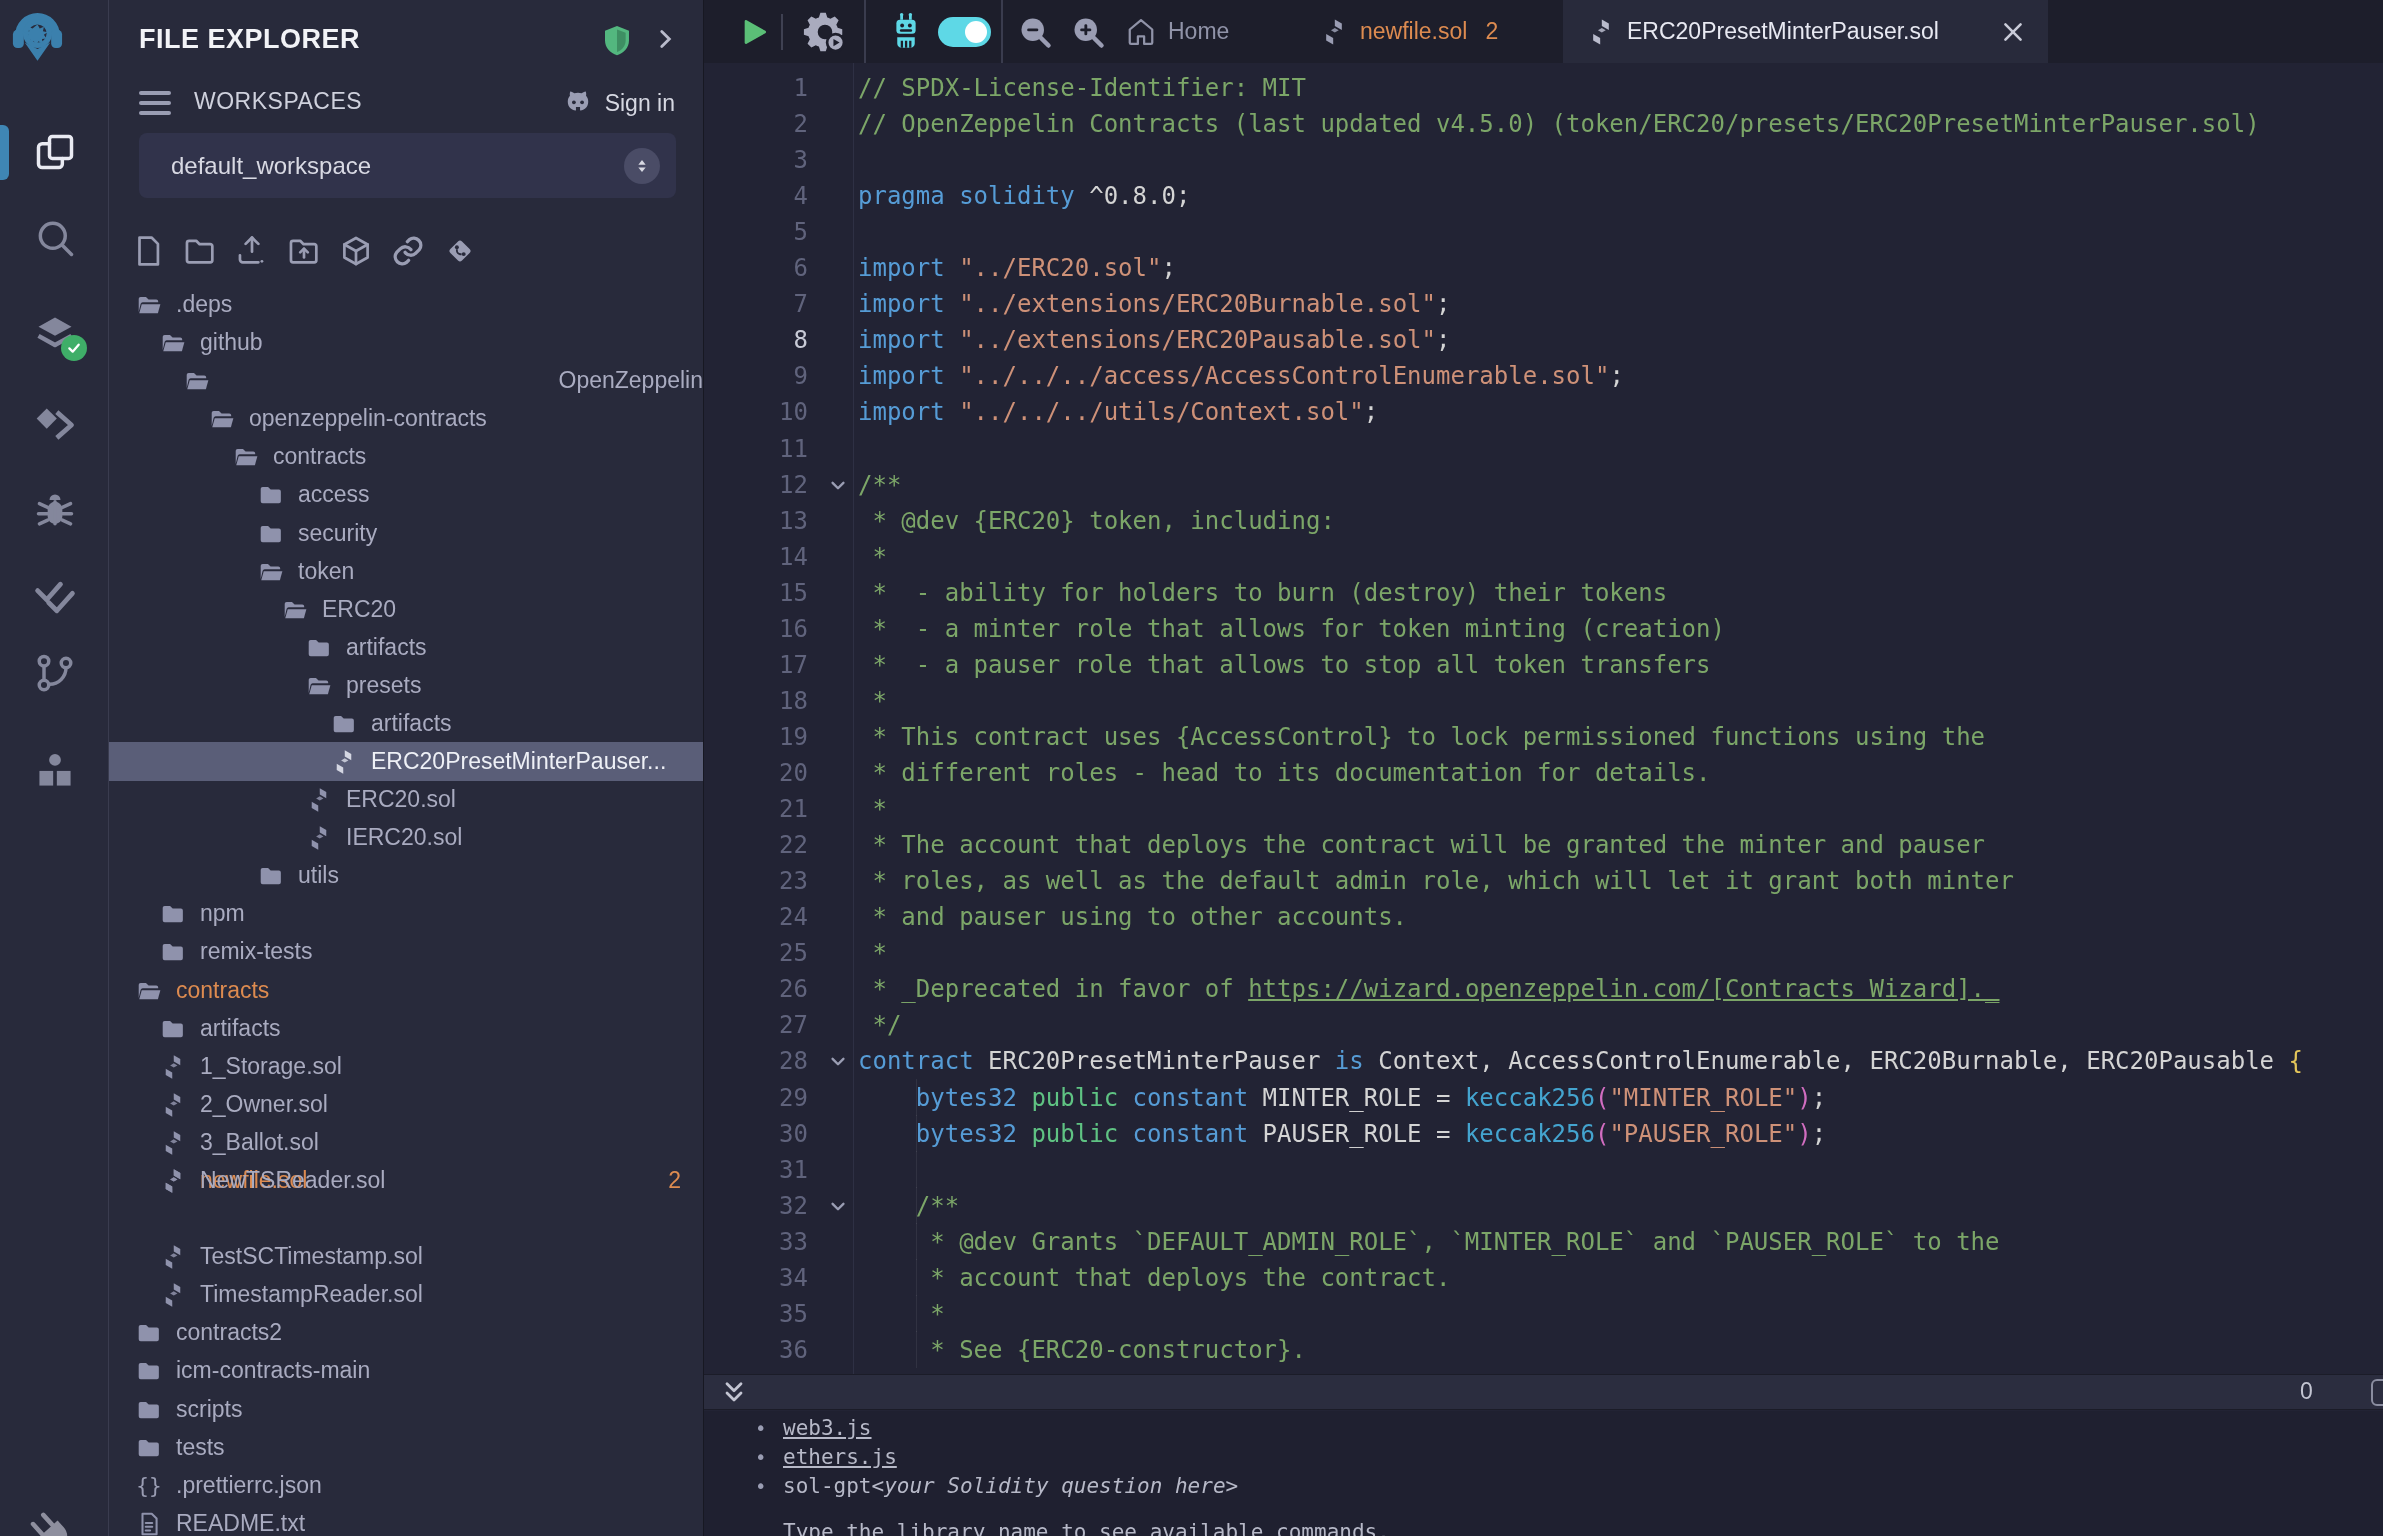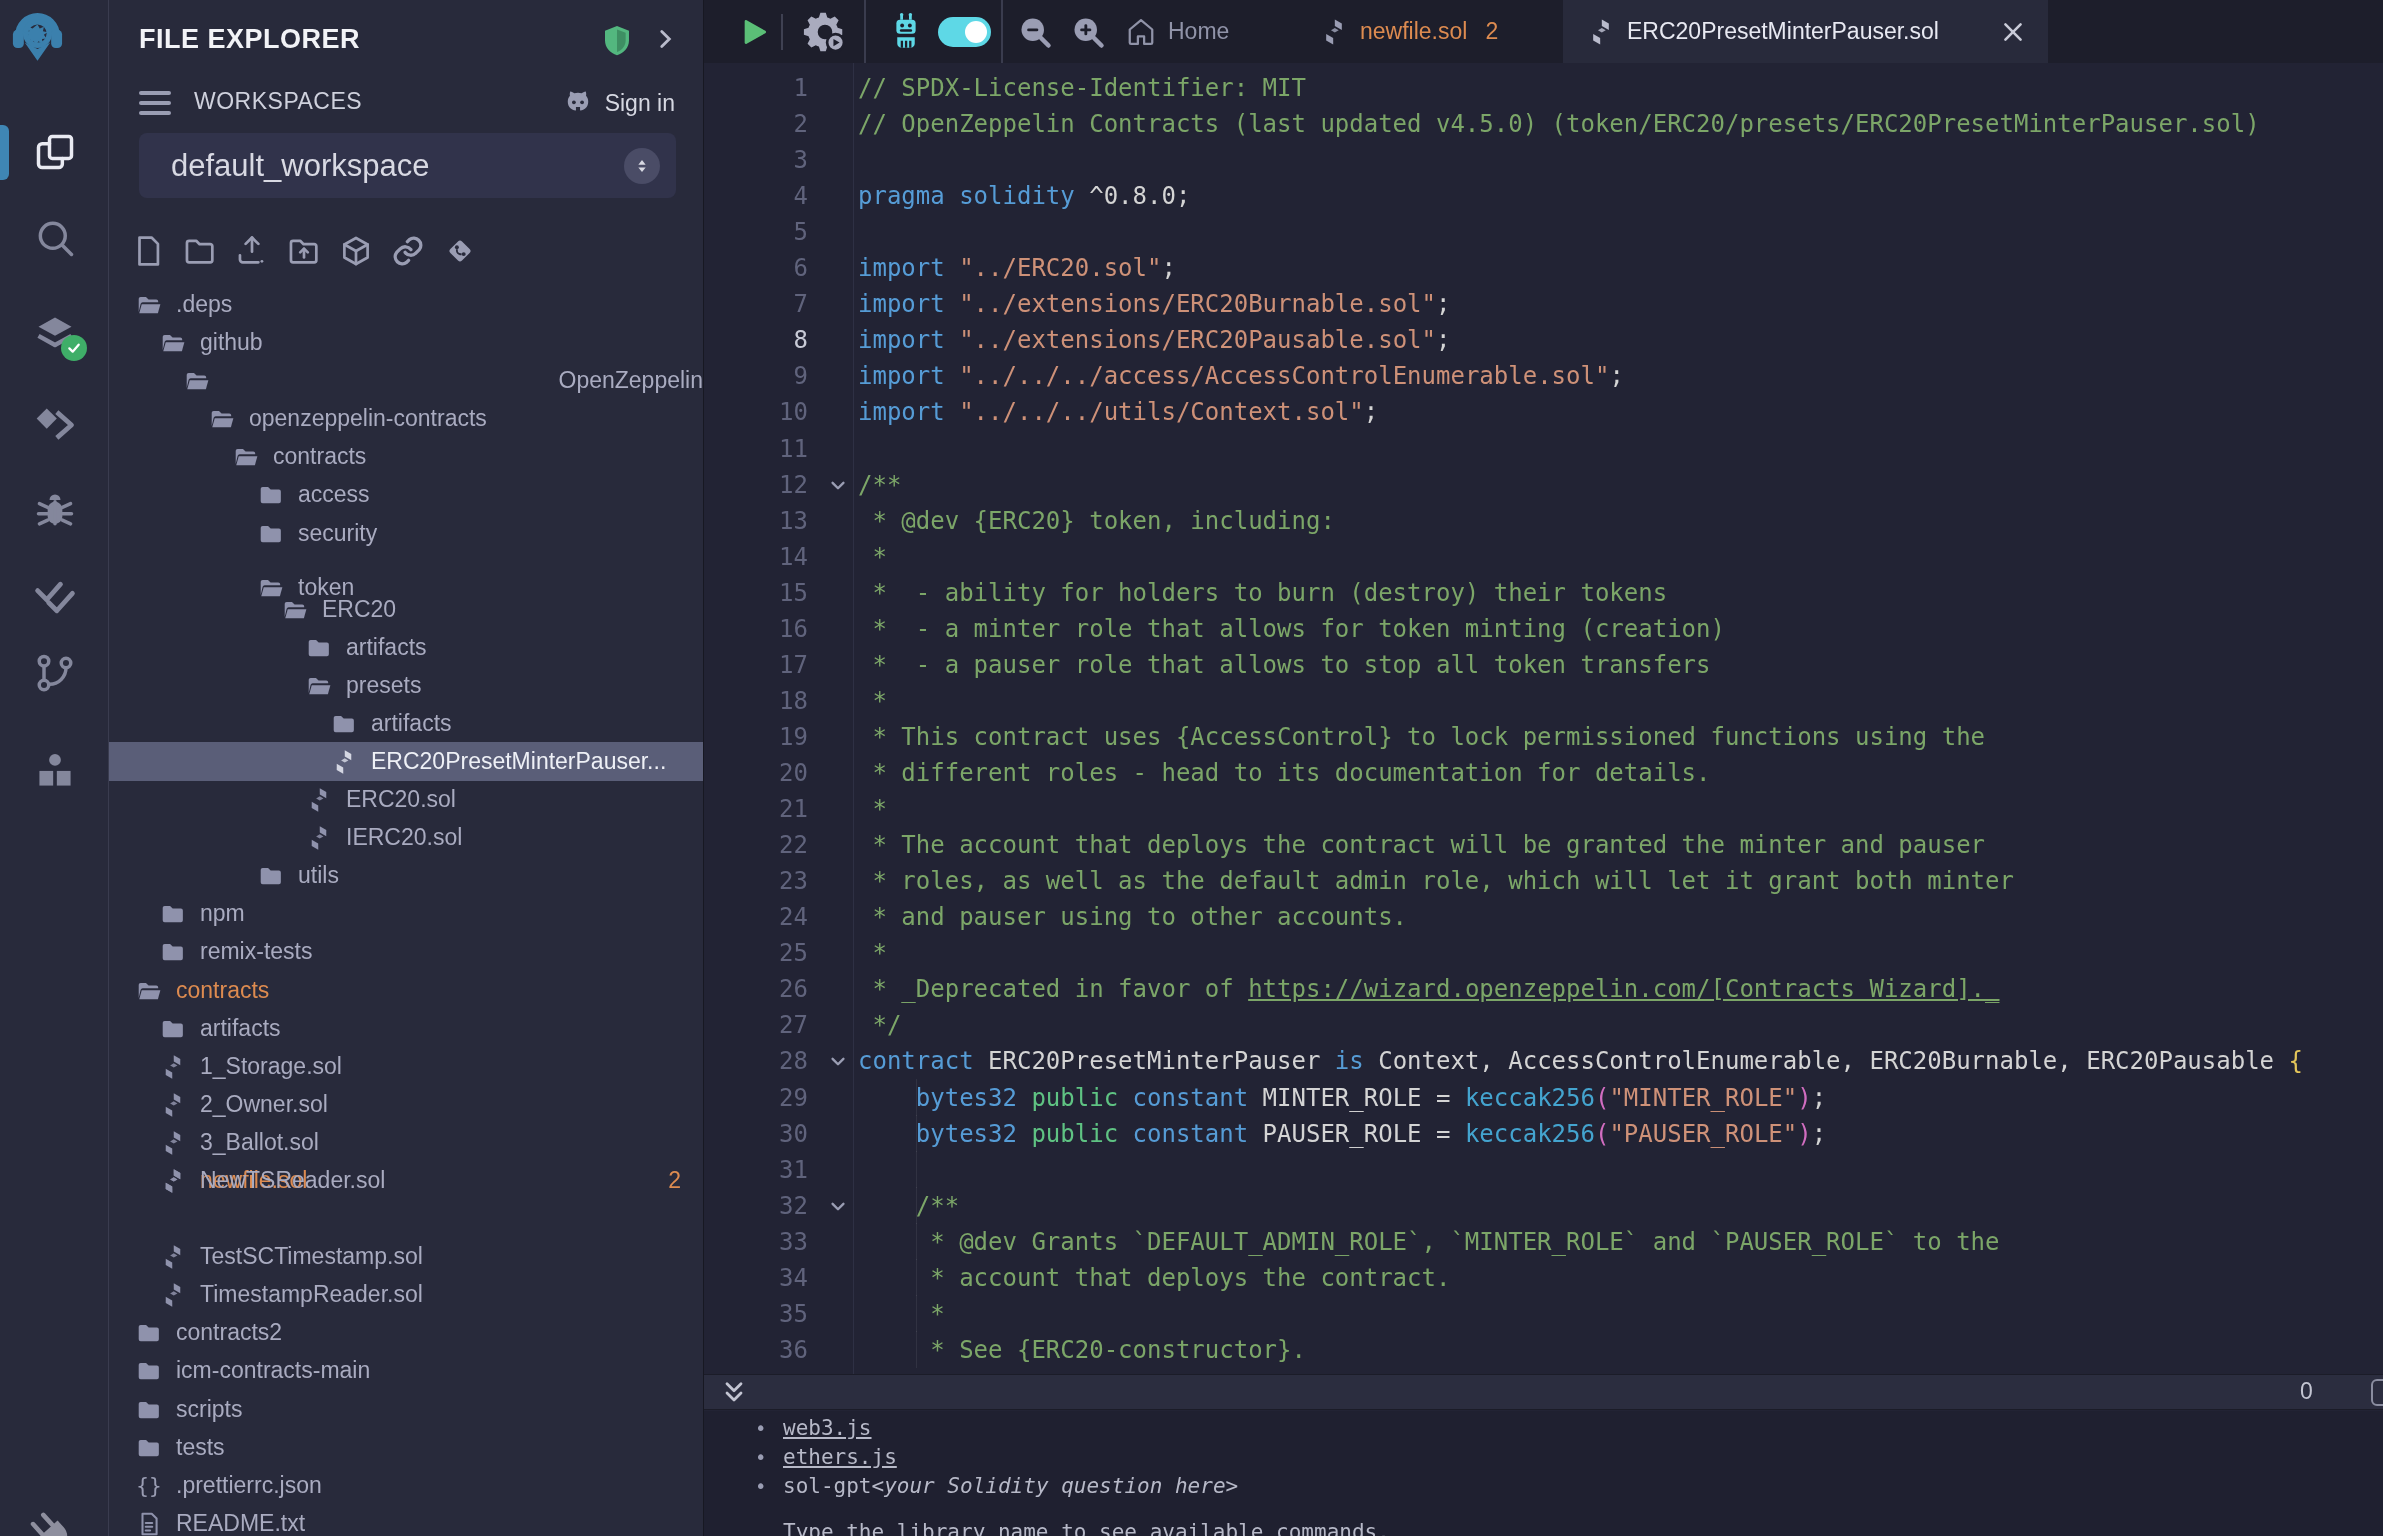--- a/index.html
+++ b/index.html
@@ -43,21 +43,21 @@
   #workspaces-row { position:absolute; left:0; top:83px; width:100%; height:40px; }
   #hamburger { position:absolute; left:30px; top:8px; width:32px; height:24px; display:flex; flex-direction:column; justify-content:space-between; }
   #hamburger i { display:block; height:4px; background:#9a9db3; border-radius:2px; }
   #workspaces-label { position:absolute; left:85px; top:5px; font-size:23px; color:#cfd1dd; letter-spacing:0.5px; }
   #signin { position:absolute; right:28px; top:0; height:40px; display:flex; align-items:center; gap:10px; color:#d6d8e2; font-size:23px; }
   #signin svg { width:34px; height:30px; }
   #workspace-select {
     position:absolute; left:30px; top:133px; width:537px; height:65px;
     background:#31334b; border-radius:8px; display:flex; align-items:center;
   }
-  #workspace-name { margin-left:32px; font-size:31px; color:#d8d9e3; }
+  #workspace-name { margin-left:32px; font-size:24px; color:#d8d9e3; }
   #workspace-sort {
     position:absolute; right:16px; top:15px; width:36px; height:36px; border-radius:50%;
     background:#4a4c66; display:flex; align-items:center; justify-content:center;
   }
   #workspace-sort svg { width:22px; height:22px; }
   #explorer-toolbar { position:absolute; left:22px; top:231px; height:40px; display:flex; align-items:center; gap:18px; color:#9a9db3; }
   #explorer-toolbar svg { width:34px; height:34px; }
   #file-tree { position:absolute; left:0; top:285px; width:594px; height:1251px; overflow:hidden; }
   .trow { position:absolute; left:0; width:594px; height:39px; display:flex; align-items:center; color:#a9abc0; font-size:23px; }
   .trow .ticn { width:26px; height:26px; flex:none; color:#8f92ac; display:flex; align-items:center; justify-content:center; }
@@ -360,21 +360,21 @@
           <span class="tlbl">access</span>
         </div>
         <div class="trow" style="top: 229px; padding-left: 149px;">
           <span class="ticn">
             <svg viewBox="0 0 24 24">
               <path d="M2.5 6.3A1.8 1.8 0 0 1 4.3 4.5h5l2.4 2.4h7.6a1.8 1.8 0 0 1 1.8 1.8v9A1.8 1.8 0 0 1 19.3 19.5H4.3a1.8 1.8 0 0 1-1.8-1.8Z" fill="currentColor"></path>
             </svg>
           </span>
           <span class="tlbl">security</span>
         </div>
-        <div class="trow" style="top: 267px; padding-left: 149px; margin-top: 16px;">
+        <div class="trow" style="top: 267px; padding-left: 149px;">
           <span class="ticn">
             <svg viewBox="0 0 24 24">
               <path d="M2.5 18.5V6.3A1.8 1.8 0 0 1 4.3 4.5h4.9l2.4 2.4h7.1a1.8 1.8 0 0 1 1.8 1.8v.8H6.2a2 2 0 0 0-1.9 1.4Z" fill="currentColor"></path>
               <path d="M3 19.5l2.3-8.2h17.2l-2.3 8.2Z" fill="currentColor"></path>
             </svg>
           </span>
           <span class="tlbl">token</span>
         </div>
         <div class="trow" style="top: 305px; padding-left: 173px;">
           <span class="ticn">

